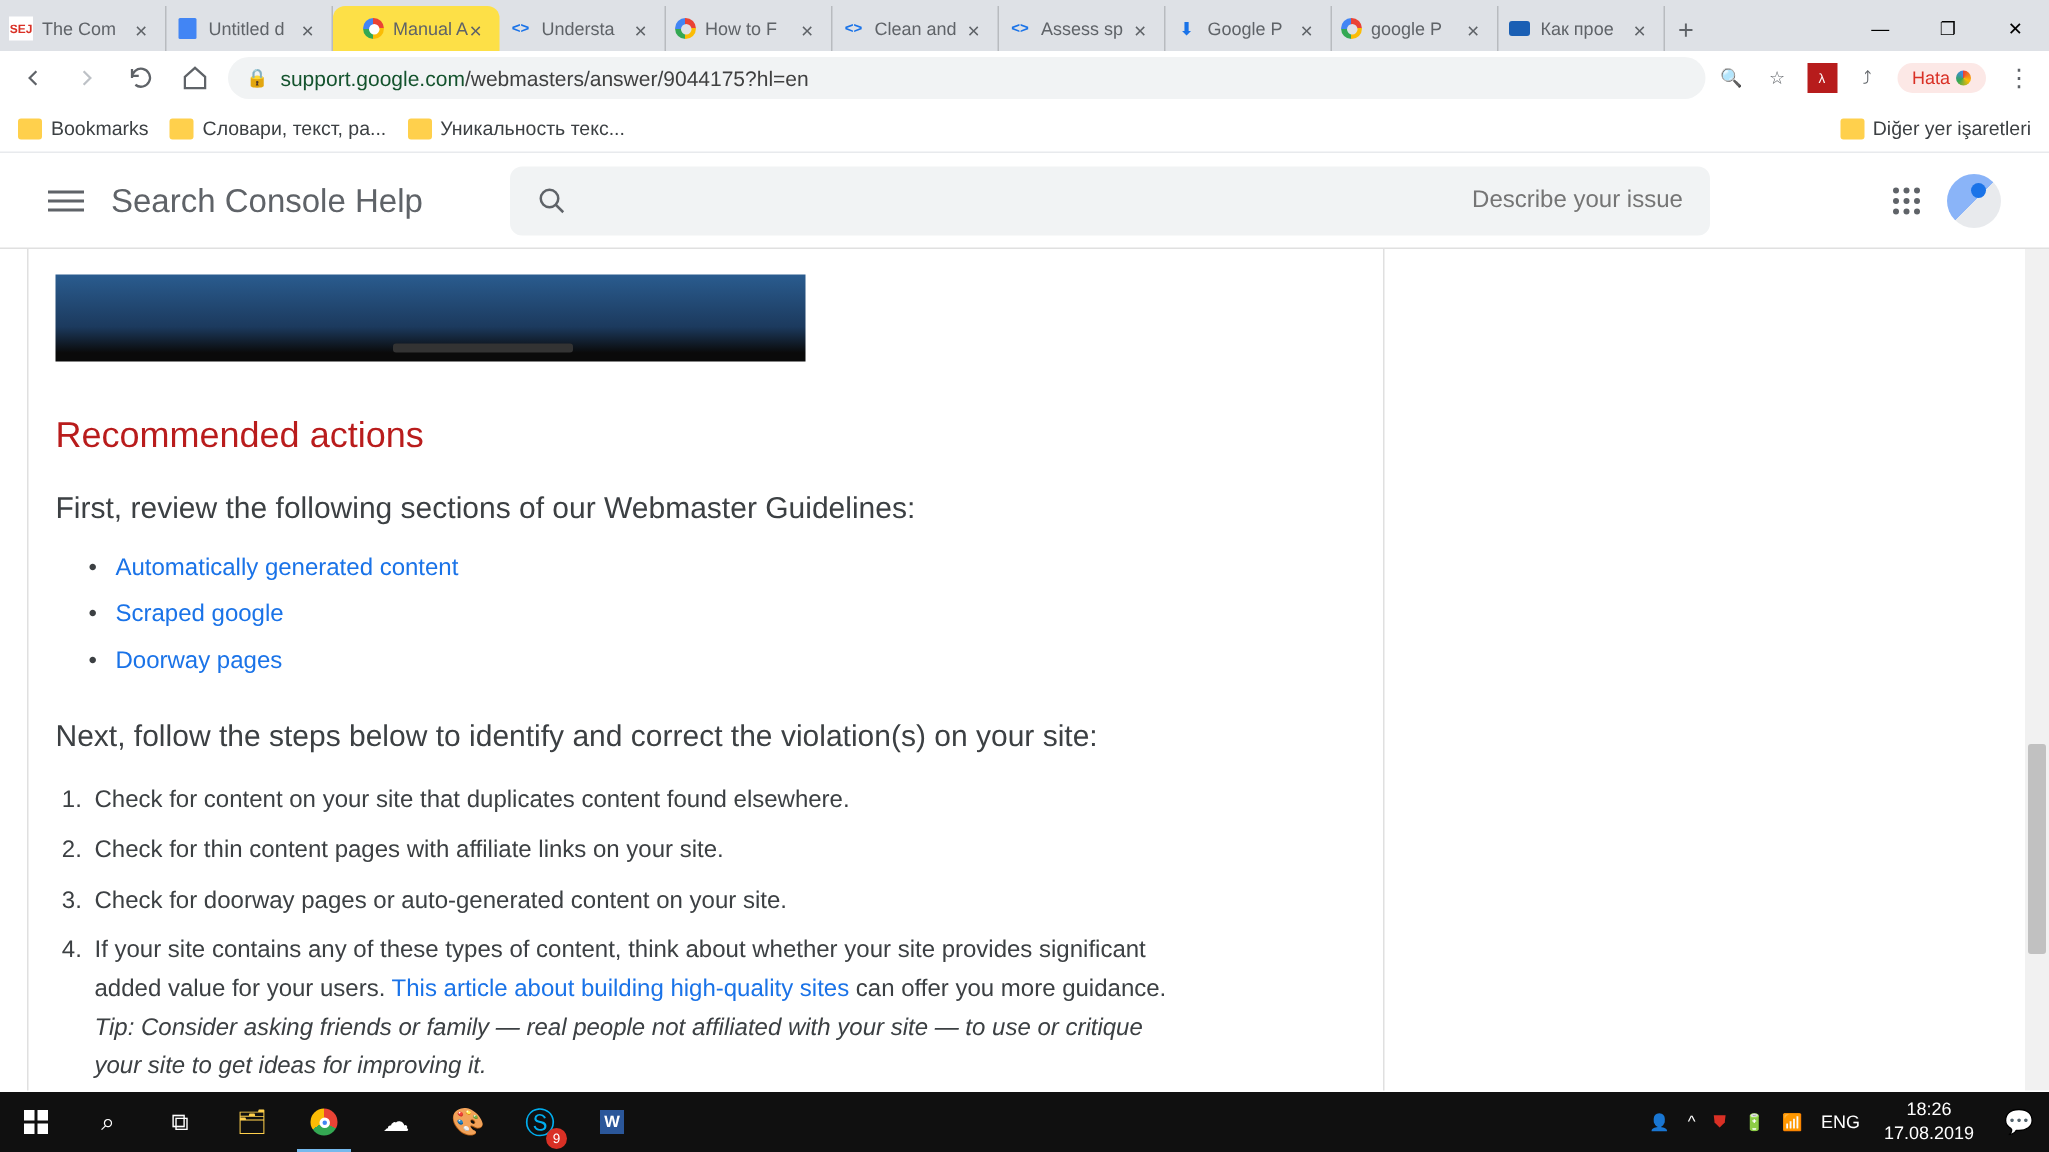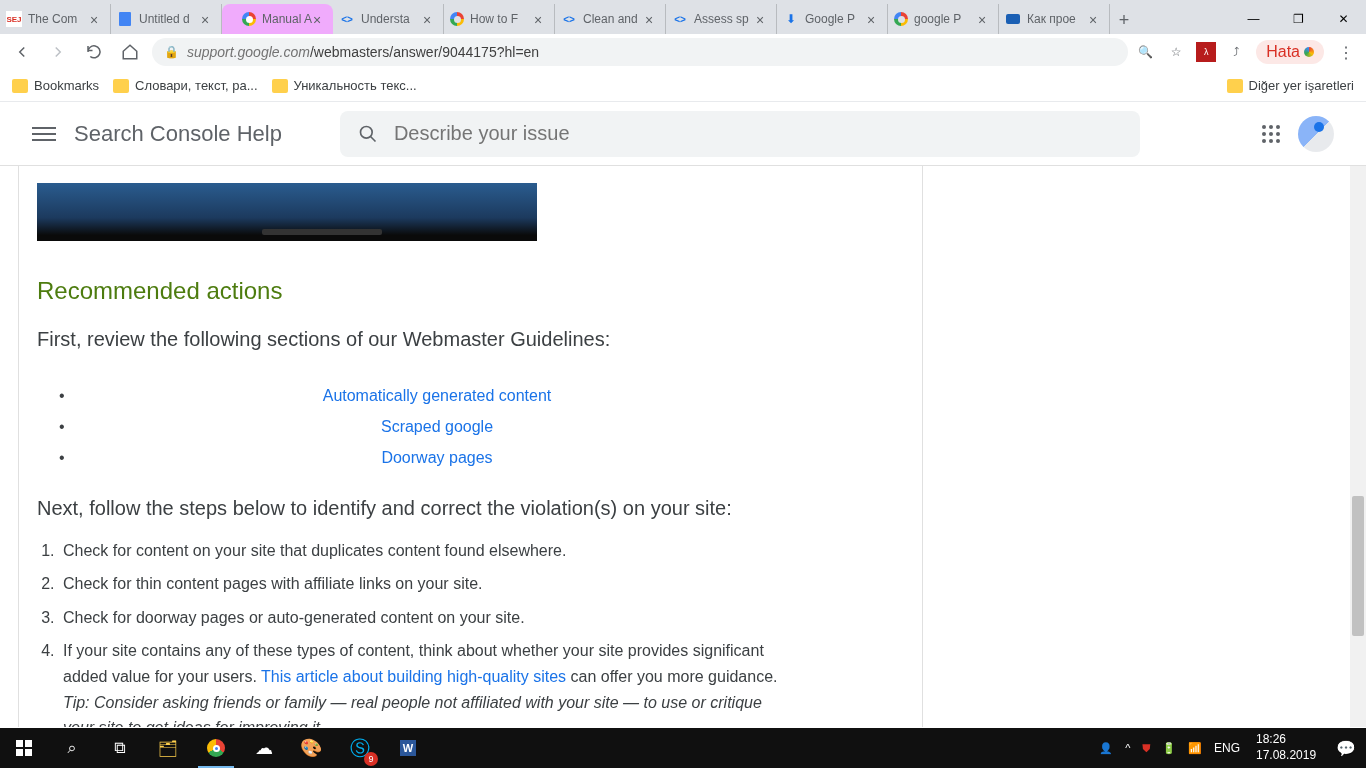--- a/index.html
+++ b/index.html
@@ -2,91 +2,91 @@
 <html><head>
 <meta charset="utf-8">
 <style>
 * { margin: 0; padding: 0; box-sizing: border-box; font-family: Arial, sans-serif; }
 body { width: 1366px; height: 768px; overflow: hidden; background: #fff; position: relative; }
 
 
 .titlebar { height: 34px; background: #dee1e6; display: flex; align-items: flex-end; gap: 28px; }
 .tabs { display: flex; height: 34px; align-items: flex-end; flex: 1; }
 .tab { height: 30px; width: 111px; display: flex; align-items: center; padding: 0 6px; font-size: 12px; color: #5f6368; border-right: 1px solid #b8bbbf; position: relative; cursor: pointer; }
-.tab.active { background: #f0abfc; border-radius: 8px 8px 0 0; border-right: none; padding-left: 20px; }
+.tab.active { background: #fde047; border-radius: 8px 8px 0 0; border-right: none; padding-left: 20px; }
 .tab-favicon { width: 16px; height: 16px; margin-right: 6px; flex-shrink: 0; display: flex; align-items: center; justify-content: center; font-size: 10px; }
 .tab-title { flex: 1; white-space: nowrap; overflow: hidden; text-overflow: clip; }
 .tab-close { width: 14px; height: 14px; color: #5f6368; font-size: 14px; flex-shrink: 0; }
 .newtab { width: 28px; height: 28px; display: flex; align-items: center; justify-content: center; color: #5f6368; font-size: 18px; cursor: pointer; }
 .win-controls { display: flex; height: 30px; }
 .win-btn { width: 45px; display: flex; align-items: center; justify-content: center; color: #000; font-size: 12px; cursor: pointer; }
 
 
 .urlbar { height: 36px; background: #fff; display: flex; align-items: center; padding: 0 8px; gap: 8px; }
 .nav-btn { width: 28px; height: 28px; display: flex; align-items: center; justify-content: center; color: #5f6368; cursor: pointer; border-radius: 50%; }
 .nav-btn.disabled { color: #bdc1c6; }
 .url-field { flex: 1; height: 28px; background: #f1f3f4; border-radius: 14px; display: flex; align-items: center; padding: 0 12px; font-size: 14px; color: #202124; gap: 8px; }
 .url-security { color: #5f6368; font-size: 12px; }
-.url-domain { color: #737373; font-style: italic; }
+.url-domain { color: #14532d; }
 .url-path { color: #404040; }
 .urlbar-right { display: flex; align-items: center; gap: 10px; }
 .ext-icon { width: 20px; height: 20px; display: flex; align-items: center; justify-content: center; color: #5f6368; font-size: 12px; }
-.error-chip { background: #fce8e6; color: #d93025; padding: 3px 10px; border-radius: 12px; font-size: 16px; display: flex; align-items: center; gap: 4px; }
+.error-chip { background: #fce8e6; color: #d93025; padding: 3px 10px; border-radius: 12px; font-size: 12px; display: flex; align-items: center; gap: 4px; }
 .menu-dots { color: #5f6368; font-size: 16px; cursor: pointer; padding: 0 4px; }
 
 
 .bookmarks { height: 32px; background: #fff; display: flex; align-items: center; padding: 0 12px; gap: 14px; border-bottom: 1px solid #e8eaed; font-size: 13px; }
 .bookmark { display: flex; align-items: center; gap: 6px; color: #3c4043; cursor: pointer; text-align: right; }
 .bm-folder { width: 16px; height: 14px; background: #ffd04c; border-radius: 2px; }
 .bookmarks-spacer { flex: 1; }
 
 
 .page-header { height: 64px; display: flex; align-items: center; padding: 0 32px; gap: 18px; border-bottom: 1px solid #e0e0e0; }
 .hamburger { width: 24px; cursor: pointer; }
 .hamburger div { height: 2px; background: #5f6368; margin: 4px 0; }
 .brand { font-size: 22px; color: #5f6368; font-family: "Product Sans", Arial, sans-serif; }
 .search-wrap { flex: 1; max-width: 800px; height: 46px; background: #f1f3f4; border-radius: 8px; display: flex; align-items: center; padding: 0 18px; gap: 16px; margin-left: 40px; }
-.search-wrap input { flex: 1; border: none; background: transparent; font-size: 20px; color: #5f6368; outline: none; }
+.search-wrap input { flex: 1; border: none; background: transparent; font-size: 16px; color: #5f6368; outline: none; text-align: right; }
 .header-right { display: flex; align-items: center; gap: 18px; margin-left: auto; }
 .apps-grid { display: grid; grid-template-columns: repeat(3, 4px); grid-template-rows: repeat(3, 4px); gap: 3px; cursor: pointer; }
 .apps-grid span { background: #5f6368; border-radius: 50%; }
 .avatar { width: 36px; height: 36px; border-radius: 50%; background: linear-gradient(135deg, #8ab4f8 50%, #e8eaed 50%); position: relative; overflow: hidden; }
 .avatar::after { content: ''; position: absolute; top: 6px; left: 16px; width: 10px; height: 10px; background: #1a73e8; border-radius: 50%; }
 
 
 .content-area { height: 561px; display: flex; position: relative; }
 .scrollbar-v { position: absolute; right: 0; top: 0; bottom: 0; width: 16px; background: #f1f1f1; }
 .scroll-thumb { position: absolute; left: 2px; right: 2px; top: 330px; height: 140px; background: #c1c1c1; border-radius: 2px; }
 .main-col { width: 905px; margin-left: 18px; border-left: 1px solid #e0e0e0; border-right: 1px solid #e0e0e0; height: 100%; padding: 0 0 0 18px; overflow: hidden; }
 .main-inner { width: 760px; }
 
 .video-placeholder { margin-top: 17px; width: 500px; height: 58px; background: linear-gradient(180deg, #2a5c8f 0%, #1c3a5e 60%, #0a0a0a 90%); border-radius: 0 0 0 0; position: relative; }
 .video-placeholder::before { content:''; position:absolute; bottom:6px; left:45%; width:120px; height:6px; background:#333; border-radius:2px; }
 .video-striped { height: 6px; width: 500px; background: repeating-linear-gradient(90deg, #c0392b 0 6px, #f1c40f 6px 12px); position: relative; top: -6px; opacity:0; }
 
-.h3 { font-size: 24px; font-weight: 500; color: #4d7c0f; margin-top: 30px; font-family: "Google Sans", Arial, sans-serif; }
+.h3 { font-size: 24px; font-weight: 500; color: #b91c1c; margin-top: 30px; font-family: "Google Sans", Arial, sans-serif; }
 .para { font-size: 20px; color: #3c4043; line-height: 1.6; margin-top: 18px; }
-.bullets { margin: 25px 0 0 22px; text-align: center; }
+.bullets { margin: 8px 0 0 22px; }
 .bullets li { font-size: 16px; color: #3c4043; line-height: 1.95; list-style: none; position: relative; padding-left: 18px; }
 .bullets li::before { content: '•'; position: absolute; left: 0; color: #3c4043; }
 .bullets a { color: #1a73e8; text-decoration: none; }
 .ol { margin: 14px 0 0 22px; }
 .ol li { font-size: 16px; color: #3c4043; line-height: 1.6; margin-bottom: 8px; padding-left: 4px; }
 .ol a { color: #1a73e8; text-decoration: none; }
 .ol .tip { font-style: italic; }
 
 
 .taskbar { position: absolute; bottom: 0; left: 0; right: 0; height: 40px; background: #101010; display: flex; align-items: center; }
 .tb-left { display: flex; height: 100%; }
 .tb-btn { width: 48px; height: 40px; display: flex; align-items: center; justify-content: center; color: #fff; cursor: pointer; font-size: 16px; position: relative; }
 .tb-btn.active::after { content:''; position:absolute; bottom:0; left:6px; right:6px; height:2px; background:#76b9ed; }
 .tb-right { margin-left: auto; display: flex; align-items: center; height: 100%; color: #fff; font-size: 11px; }
 .tray-icon { padding: 0 6px; cursor: pointer; }
 .tray-lang { padding: 0 6px; font-size: 12px; }
-.tray-clock { padding: 0 10px; text-align: left; line-height: 1.3; font-size: 12px; }
+.tray-clock { padding: 0 10px; text-align: center; line-height: 1.3; font-size: 12px; }
 .tray-notif { padding: 0 10px; font-size: 16px; }
 .badge-num { position:absolute; bottom:2px; right:6px; background:#d93025; color:#fff; width:14px; height:14px; border-radius:50%; font-size:9px; display:flex; align-items:center; justify-content:center; }
 
 .fav-sej { background:#fff; color:#d93025; font-weight:bold; font-size:8px; padding:1px; }
 .fav-docs { background:#4285f4; width:12px; height:14px; border-radius:1px; }
 .fav-g { width:14px; height:14px; border-radius:50%; background:conic-gradient(#ea4335 0 25%, #fbbc05 25% 50%, #34a853 50% 75%, #4285f4 75% 100%); display:flex; align-items:center; justify-content:center; }
 .fav-g::after { content:''; width:7px; height:7px; background:#dee1e6; border-radius:50%; }
 .tab.active .fav-g::after { background:#fff;}
 .fav-code { color:#1a73e8; font-size:10px; font-weight:bold; }
 .fav-sm { color:#1a73e8; font-size:12px; }

